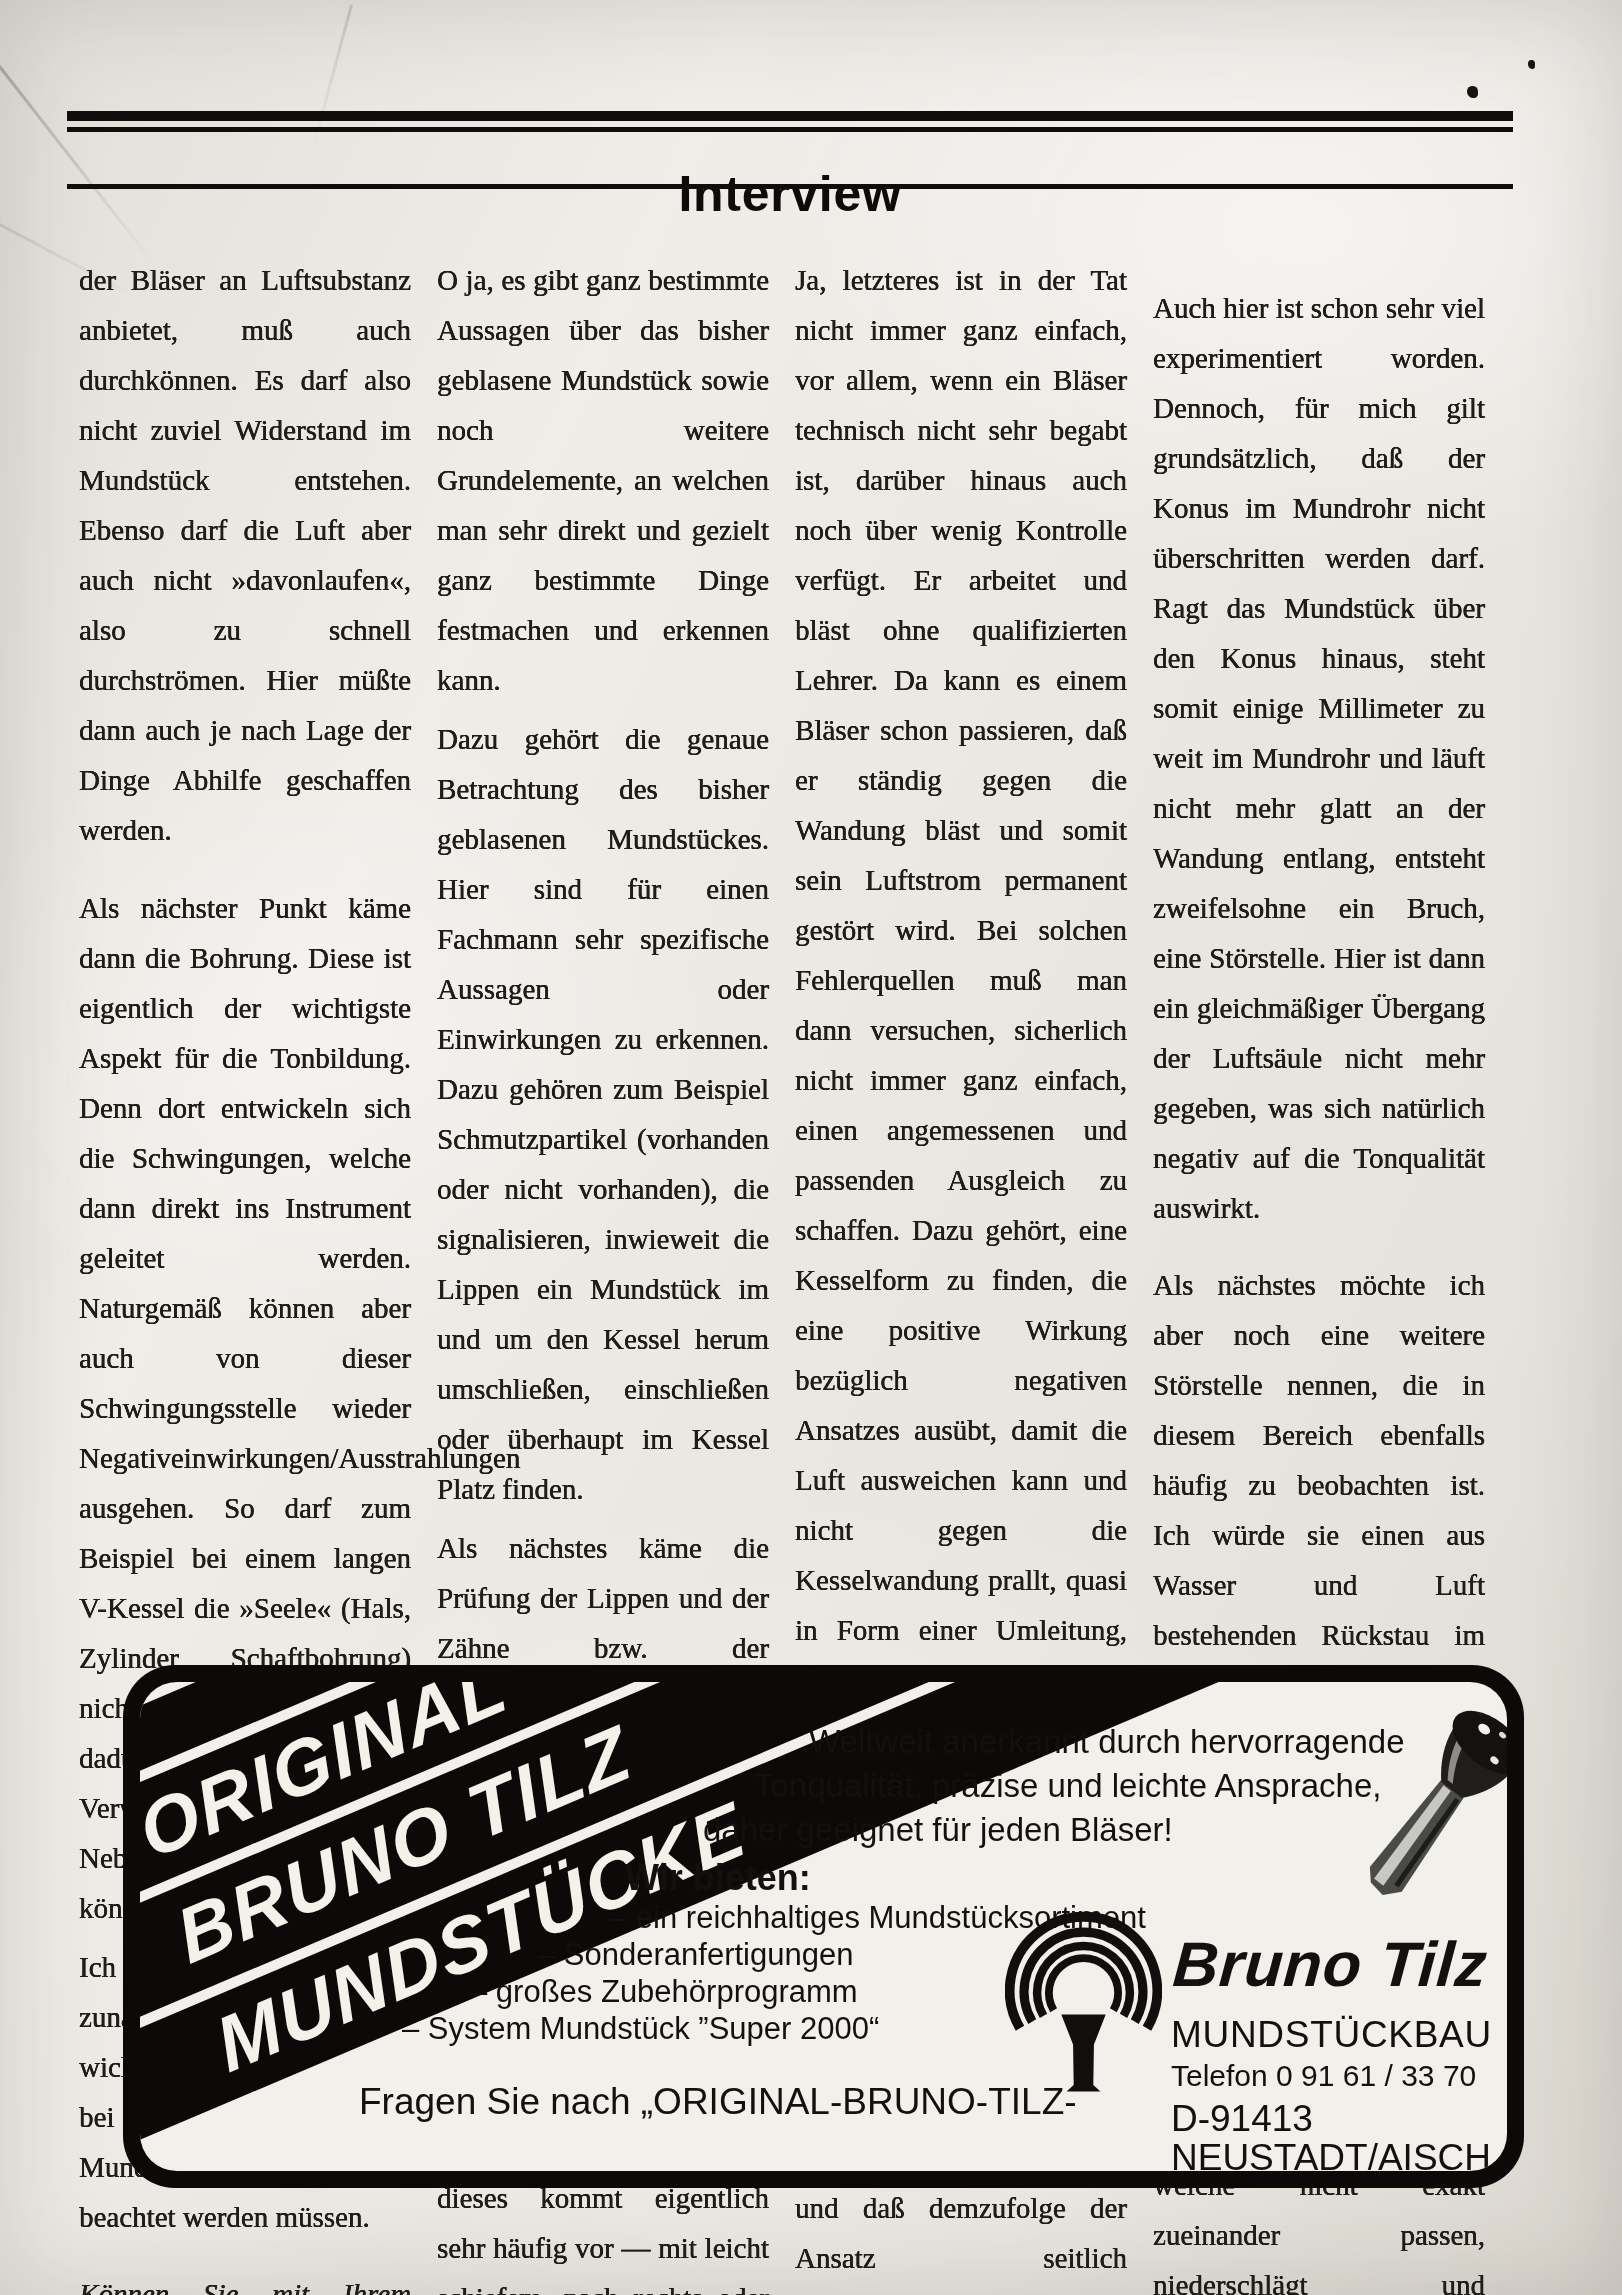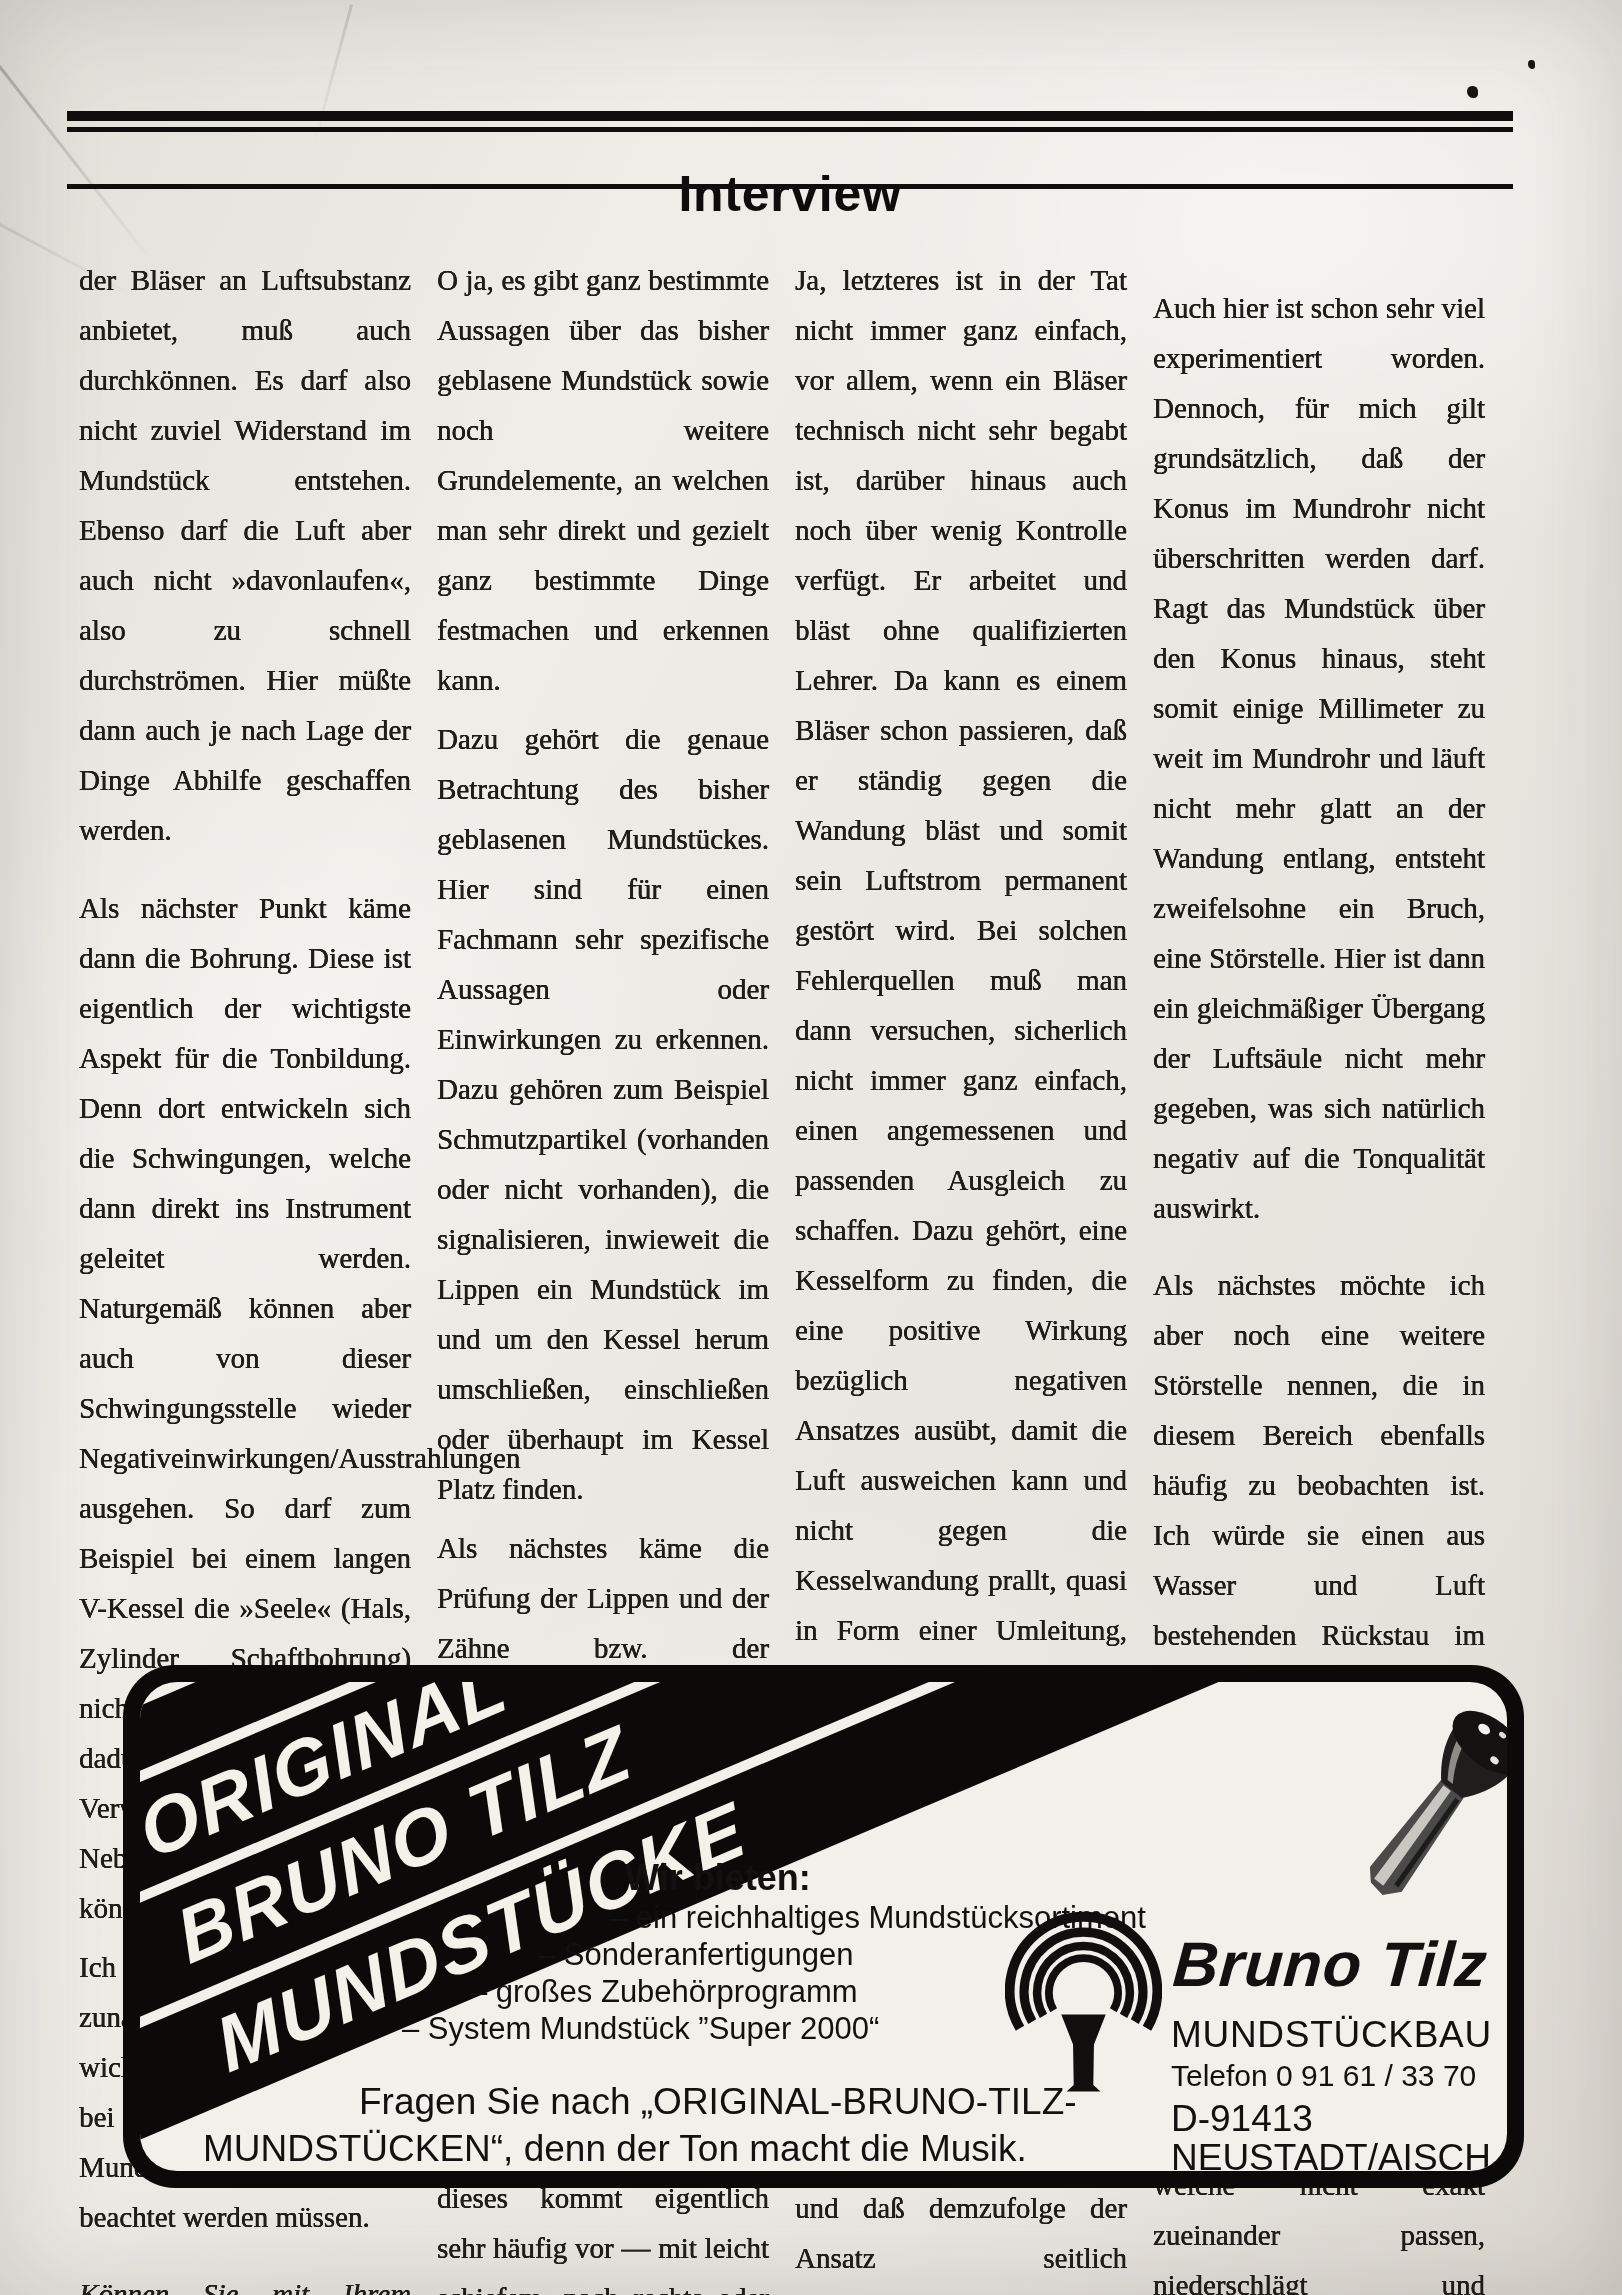--- a/index.html
+++ b/index.html
@@ -126,33 +126,37 @@
       <div class="stripe row1">
         <div class="bt">ORIGINAL</div>
       </div>
       <div class="stripe row2">
         <div class="bt">BRUNO TILZ</div>
       </div>
       <div class="stripe row3">
         <div class="bt">MUNDSTÜCKE</div>
       </div>
 
+      <div class="tagline">
+          <p>Weltweit anerkannt durch hervorragende</p>
+          <p>Tonqualität, präzise und leichte Ansprache,</p>
+          <p>daher geeignet für jeden Bläser!</p>
+        </div>
 
       <div class="offer-heading">Wir bieten:</div>
 
       <div class="offers">
           <p>– ein reichhaltiges Mundstücksortiment</p>
           <p>– Sonderanfertigungen</p>
           <p>– großes Zubehörprogramm</p>
           <p>– System Mundstück ”Super 2000“</p>
         </div>
 
       <div class="closing">
           <p>Fragen Sie nach „ORIGINAL-BRUNO-TILZ-</p>
-          <p>MUNDSTÜCKEN“, denn der Ton macht die Musik.</p>
         </div>
 
       <svg class="logo" viewBox="0 0 240 320">
         <g fill="none" stroke="#100f0d">
           <path d="M 22.8 181 A 113 113 0 1 1 217.2 181" stroke-width="15"></path>
           <path d="M 41.5 171 A 91 91 0 1 1 198.5 171" stroke-width="14"></path>
           <path d="M 58.7 162 A 71 71 0 1 1 181.3 162" stroke-width="13"></path>
           <path d="M 74.3 153.5 A 53 53 0 1 1 165.7 153.5" stroke-width="12"></path>
         </g>
         <path d="M 86 160 L 154 160 L 136 206 L 135 268 L 146 278 L 94 278 L 105 268 L 104 206 Z" fill="#100f0d"></path>

